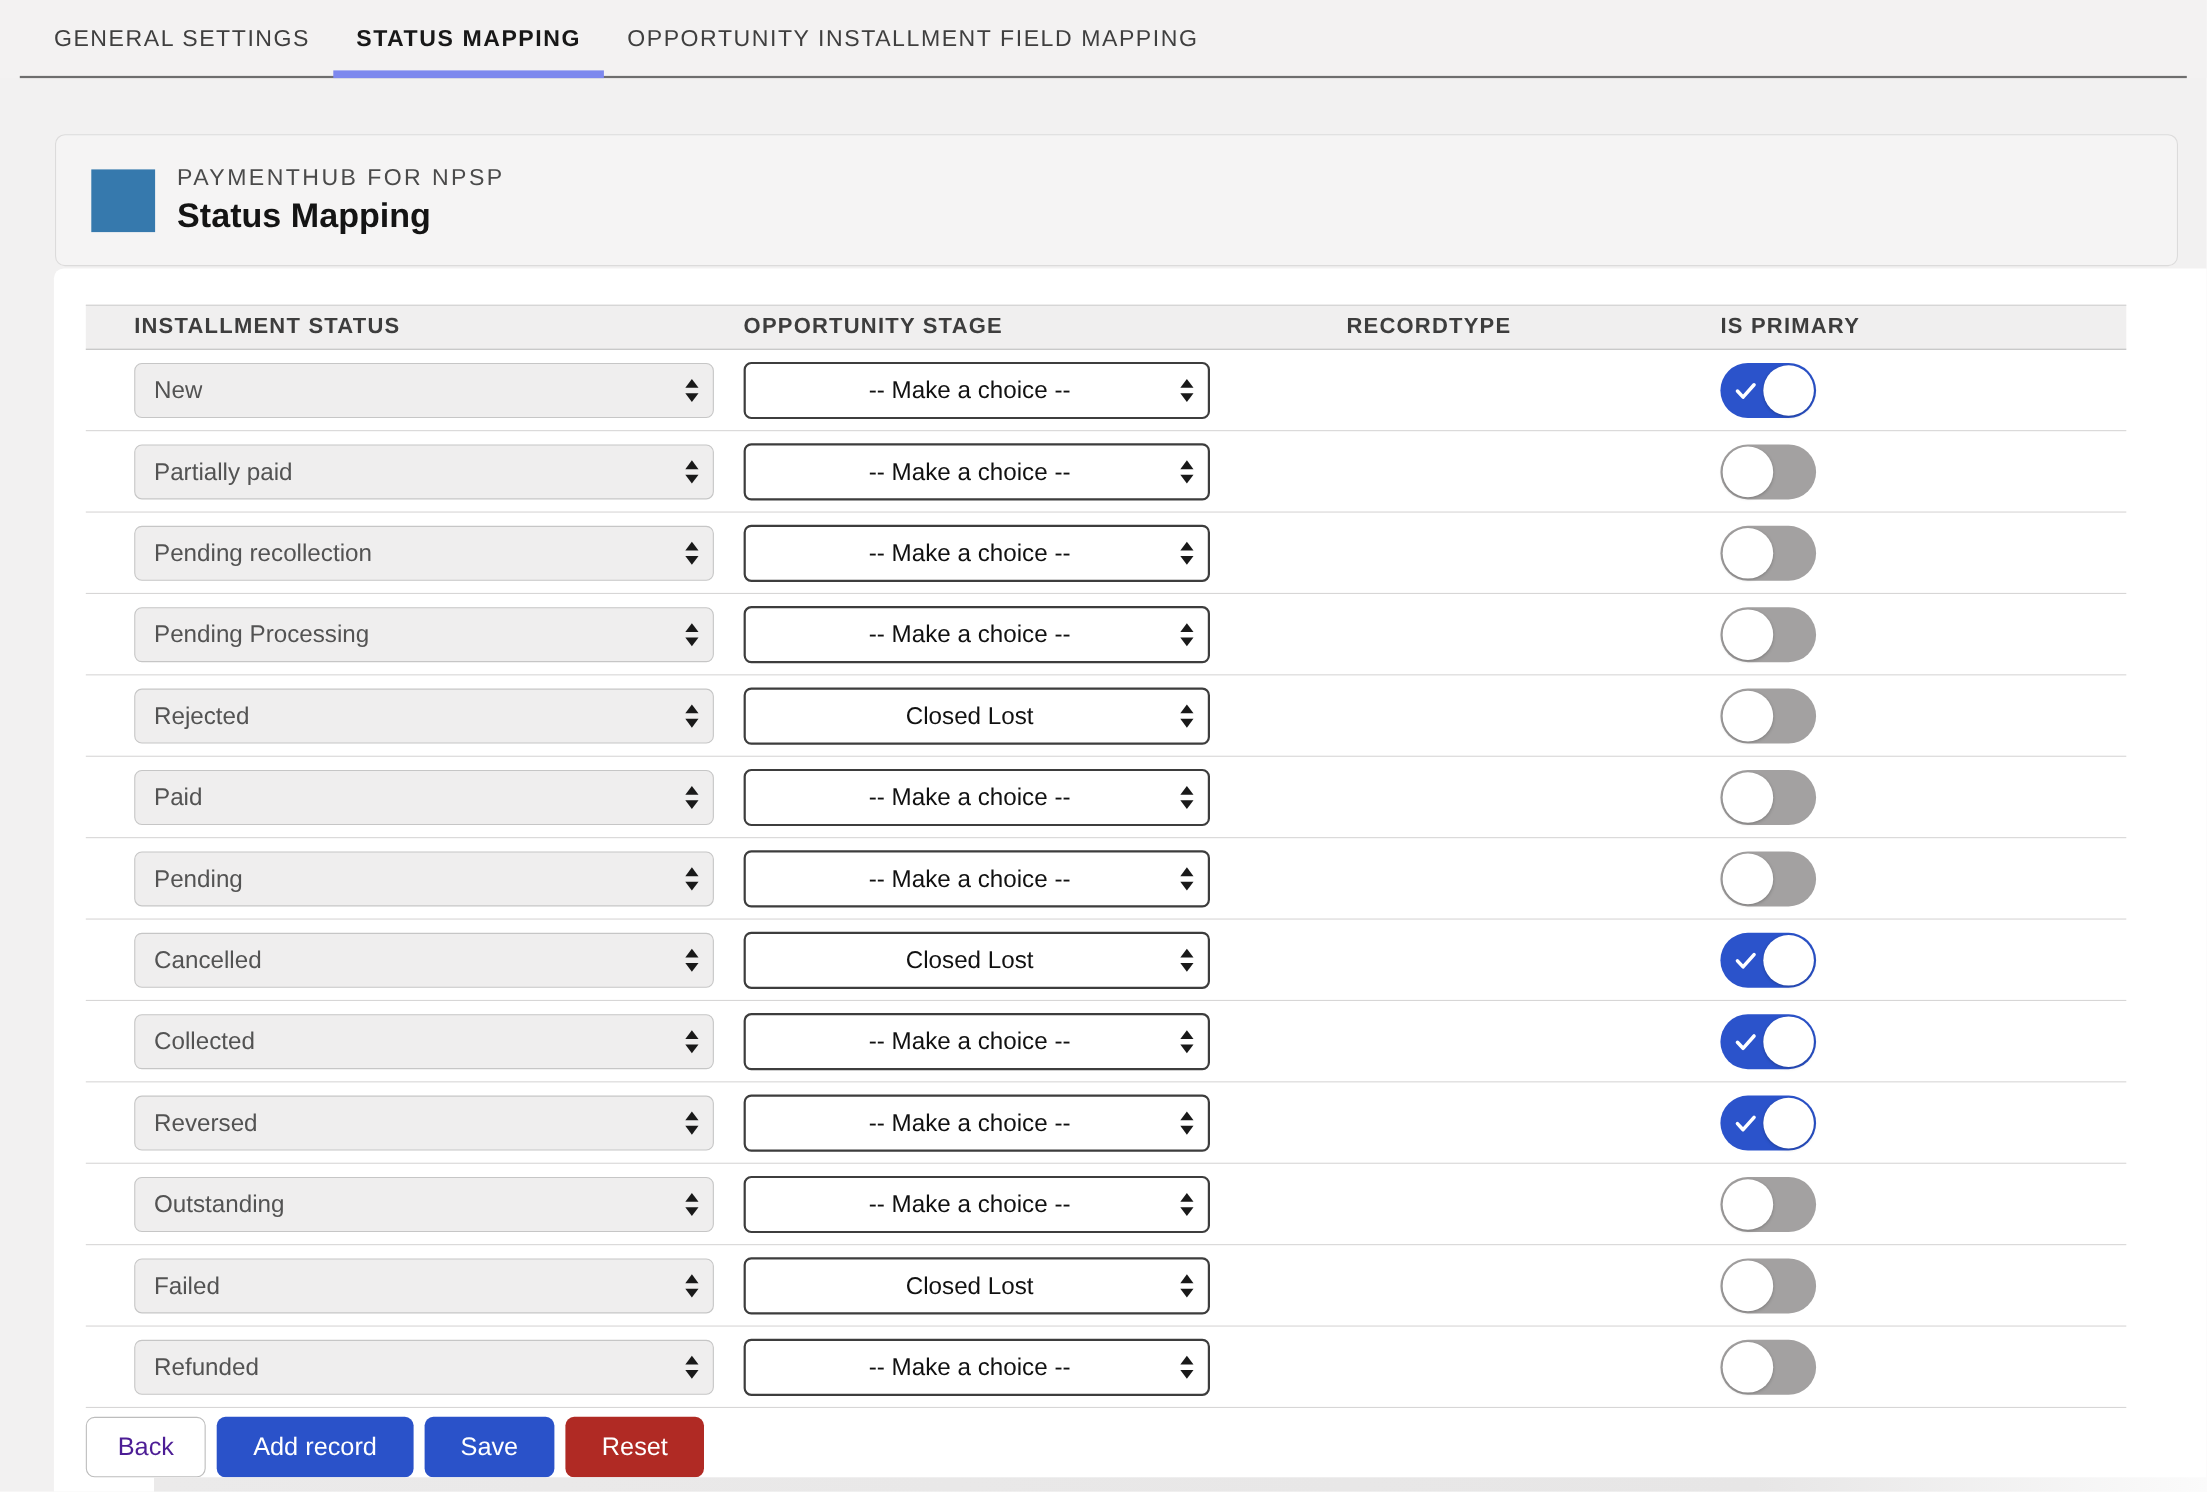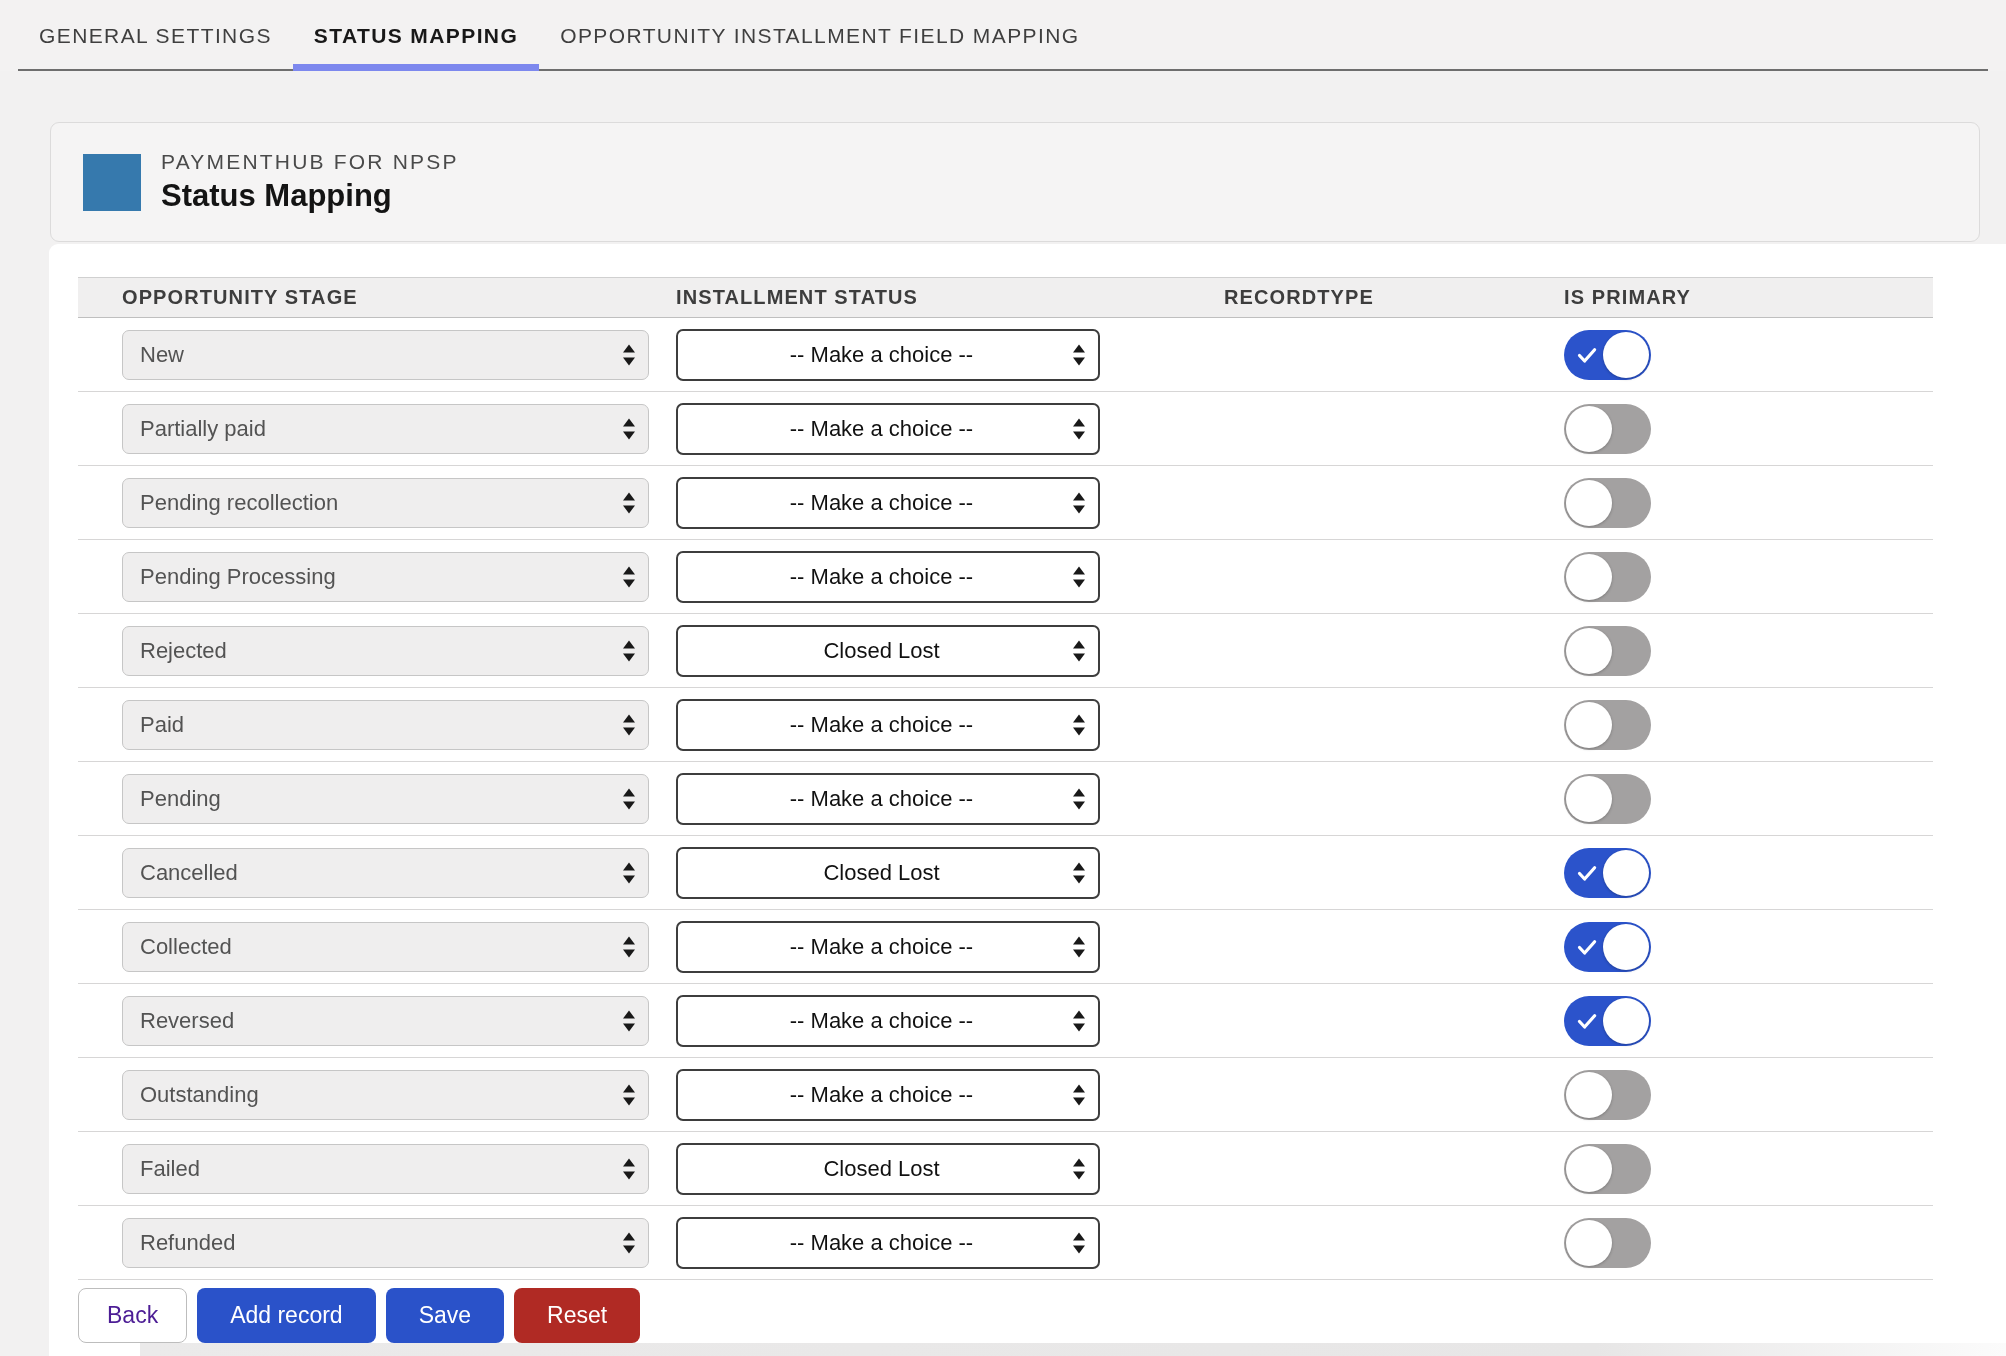--- a/index.html
+++ b/index.html
@@ -7,21 +7,21 @@
   body {
     width:2006px; height:1356px; position:relative; overflow:hidden;
     background:#f2f1f1;
     font-family:"Liberation Sans", sans-serif;
     -webkit-font-smoothing:antialiased;
   }
 
   
   .tabbar { position:absolute; top:0; left:0; width:100%; height:71px; background:#f3f2f2; }
   .tabbar-line { position:absolute; left:18px; right:18px; bottom:0; height:2px; background:#6e6e6e; }
-  .tabs { display:flex; height:100%; padding-left:18px; position:relative; z-index:2; }
+  .tabs { display:flex; height:100%; padding-left:28px; position:relative; z-index:2; }
   .tab {
     display:flex; align-items:center; padding:0 21px; position:relative;
     font-size:21px; letter-spacing:1.4px; color:#3f3f3f; font-weight:500;
     cursor:pointer; white-space:nowrap;
   }
   .tab.active { color:#181818; font-weight:700; }
   .tab.active::after {
     content:""; position:absolute; left:0; right:0; bottom:0; height:7px;
     background:var(--tab-underline,#7d88ee);
   }
@@ -113,22 +113,22 @@
 <section class="card">
   <div class="card-icon"></div>
   <div class="card-text">
     <div class="overline">PAYMENTHUB FOR NPSP</div>
     <h1 class="title">Status Mapping</h1>
   </div>
 </section>
 
 <main class="panel">
   <div class="thead" id="thead">
+      <div class="th">INSTALLMENT STATUS</div>
       <div class="th">OPPORTUNITY STAGE</div>
-      <div class="th">INSTALLMENT STATUS</div>
       <div class="th">RECORDTYPE</div>
       <div class="th">IS PRIMARY</div>
     </div>
   <div id="tbody">
       <div class="trow">
         <div class="cell">
           <div class="select gray">
             <span class="select-value">New</span>
             <span class="spinner">
               <i class="up"></i>

